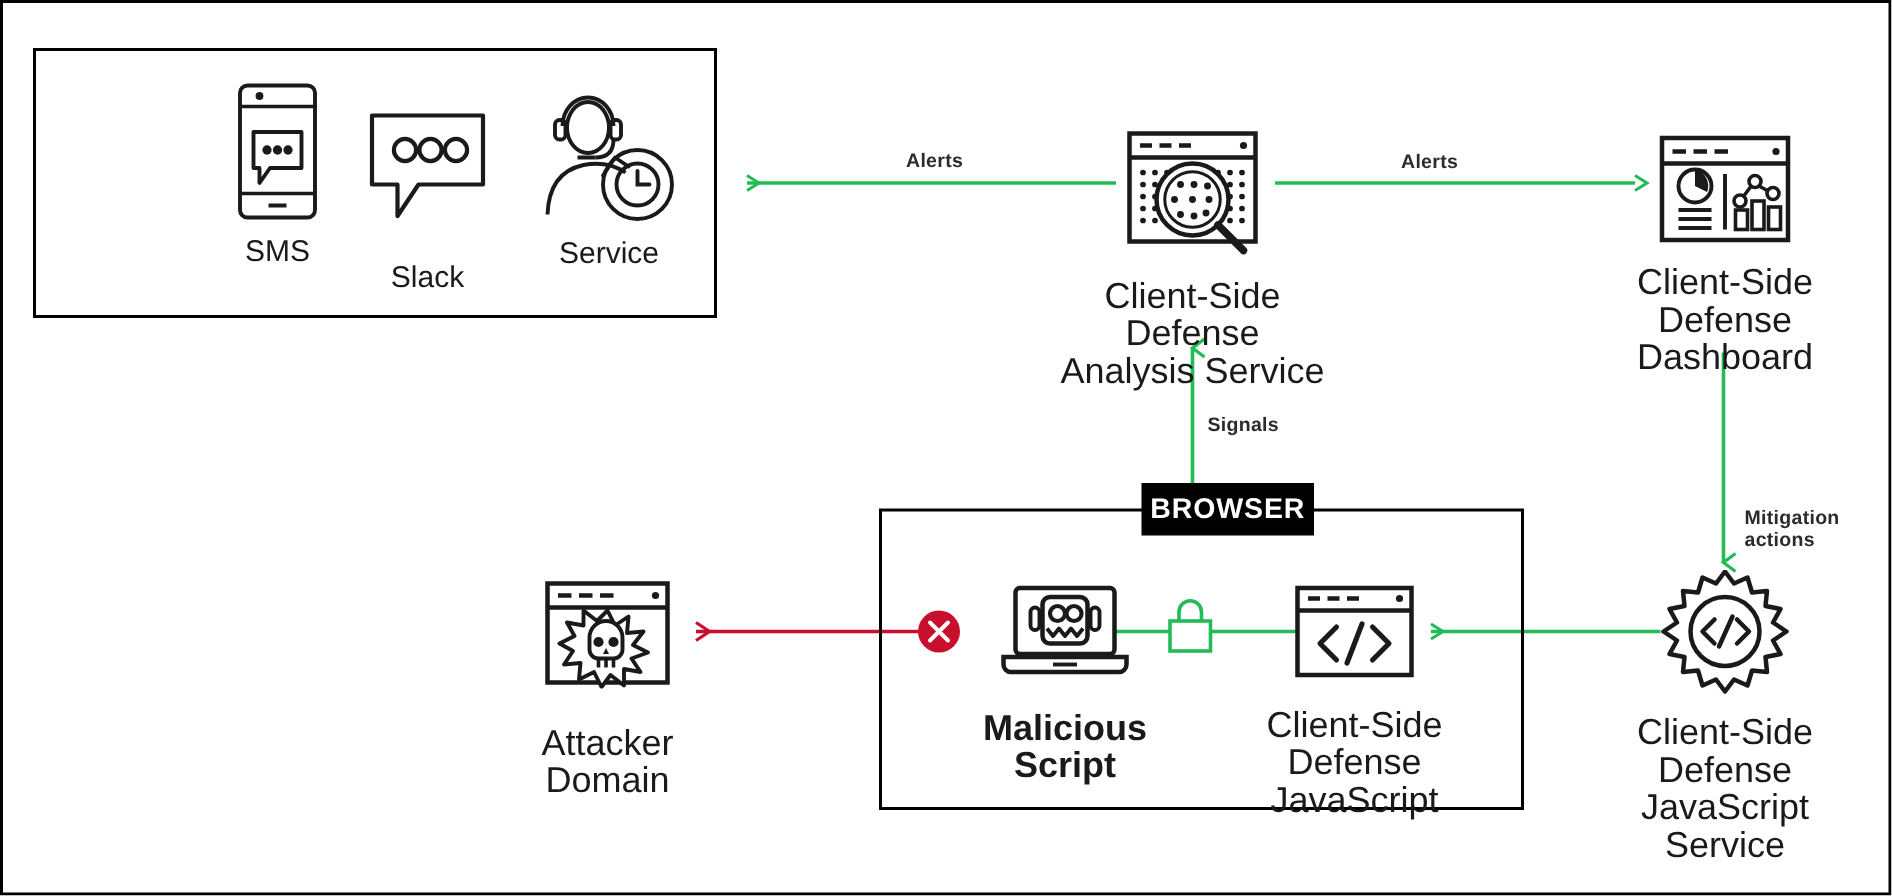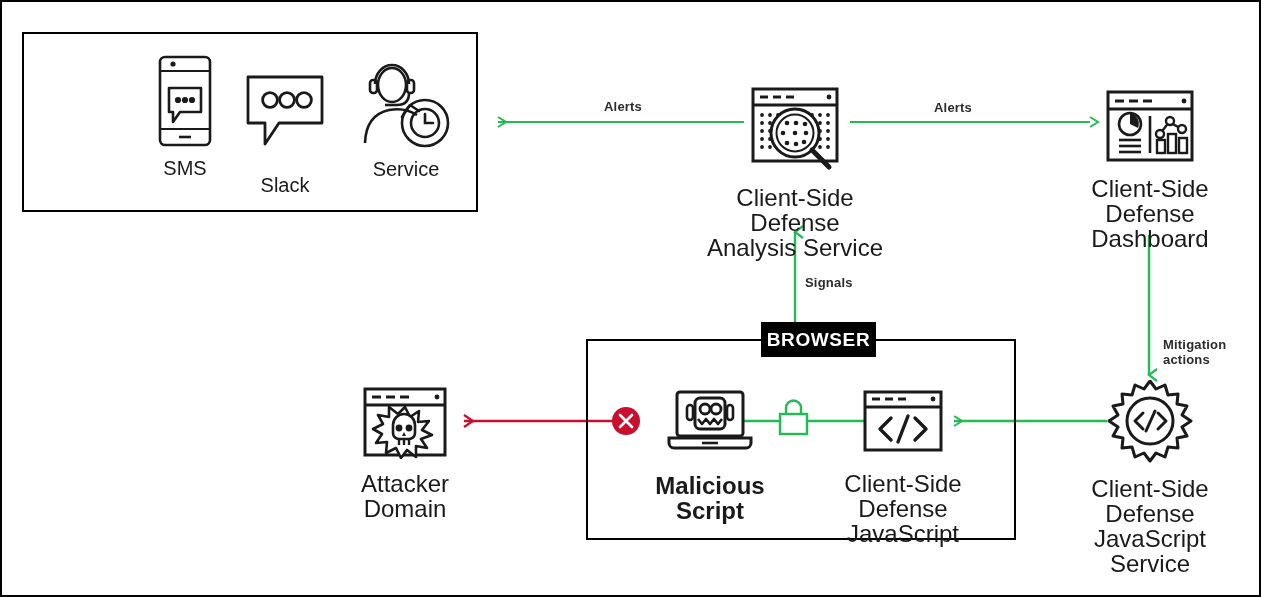--- a/index.html
+++ b/index.html
@@ -321,21 +321,21 @@
 
         <path d="M38,38 A11,11 0 0 1 60,38 L60,46 A6,6 0 0 1 54,52 L44,52 A6,6 0 0 1 38,46 Z" fill="#ffffff" stroke="#1a1a1a" stroke-width="2.6"></path>
         <circle cx="44" cy="41" r="3.4" fill="#1a1a1a"></circle>
         <circle cx="54" cy="41" r="3.4" fill="#1a1a1a"></circle>
         <path d="M49,45 L47,49 L51,49 Z" fill="#1a1a1a"></path>
         <line x1="44" y1="53" x2="44" y2="58" stroke="#1a1a1a" stroke-width="2.4"></line>
         <line x1="49" y1="53" x2="49" y2="58" stroke="#1a1a1a" stroke-width="2.4"></line>
         <line x1="54" y1="53" x2="54" y2="58" stroke="#1a1a1a" stroke-width="2.4"></line>
       </svg>
     </span>
-    <span class="caption" style="margin-top:12px;">Attacker Domain</span>
+    <span class="caption" style="margin-top:24px;">Attacker Domain</span>
   </div>
 
   <div class="node" style="left:632px; top:388px; width:152px;font-weight:bold;">
     <span class="icon-wrap">
       <svg width="92" height="64" viewBox="0 0 92 64" xmlns="http://www.w3.org/2000/svg">
         <rect x="13" y="2" width="66" height="44" rx="3" fill="#ffffff" stroke="#1a1a1a" stroke-width="3"></rect>
         <path d="M5,48 L87,48 L87,53 A5,5 0 0 1 82,58 L10,58 A5,5 0 0 1 5,53 Z" fill="#ffffff" stroke="#1a1a1a" stroke-width="3"></path>
         <line x1="38" y1="53" x2="54" y2="53" stroke="#1a1a1a" stroke-width="2.6"></line>
 
         <rect x="31" y="8" width="30" height="31" rx="5" fill="#ffffff" stroke="#1a1a1a" stroke-width="3"></rect>

